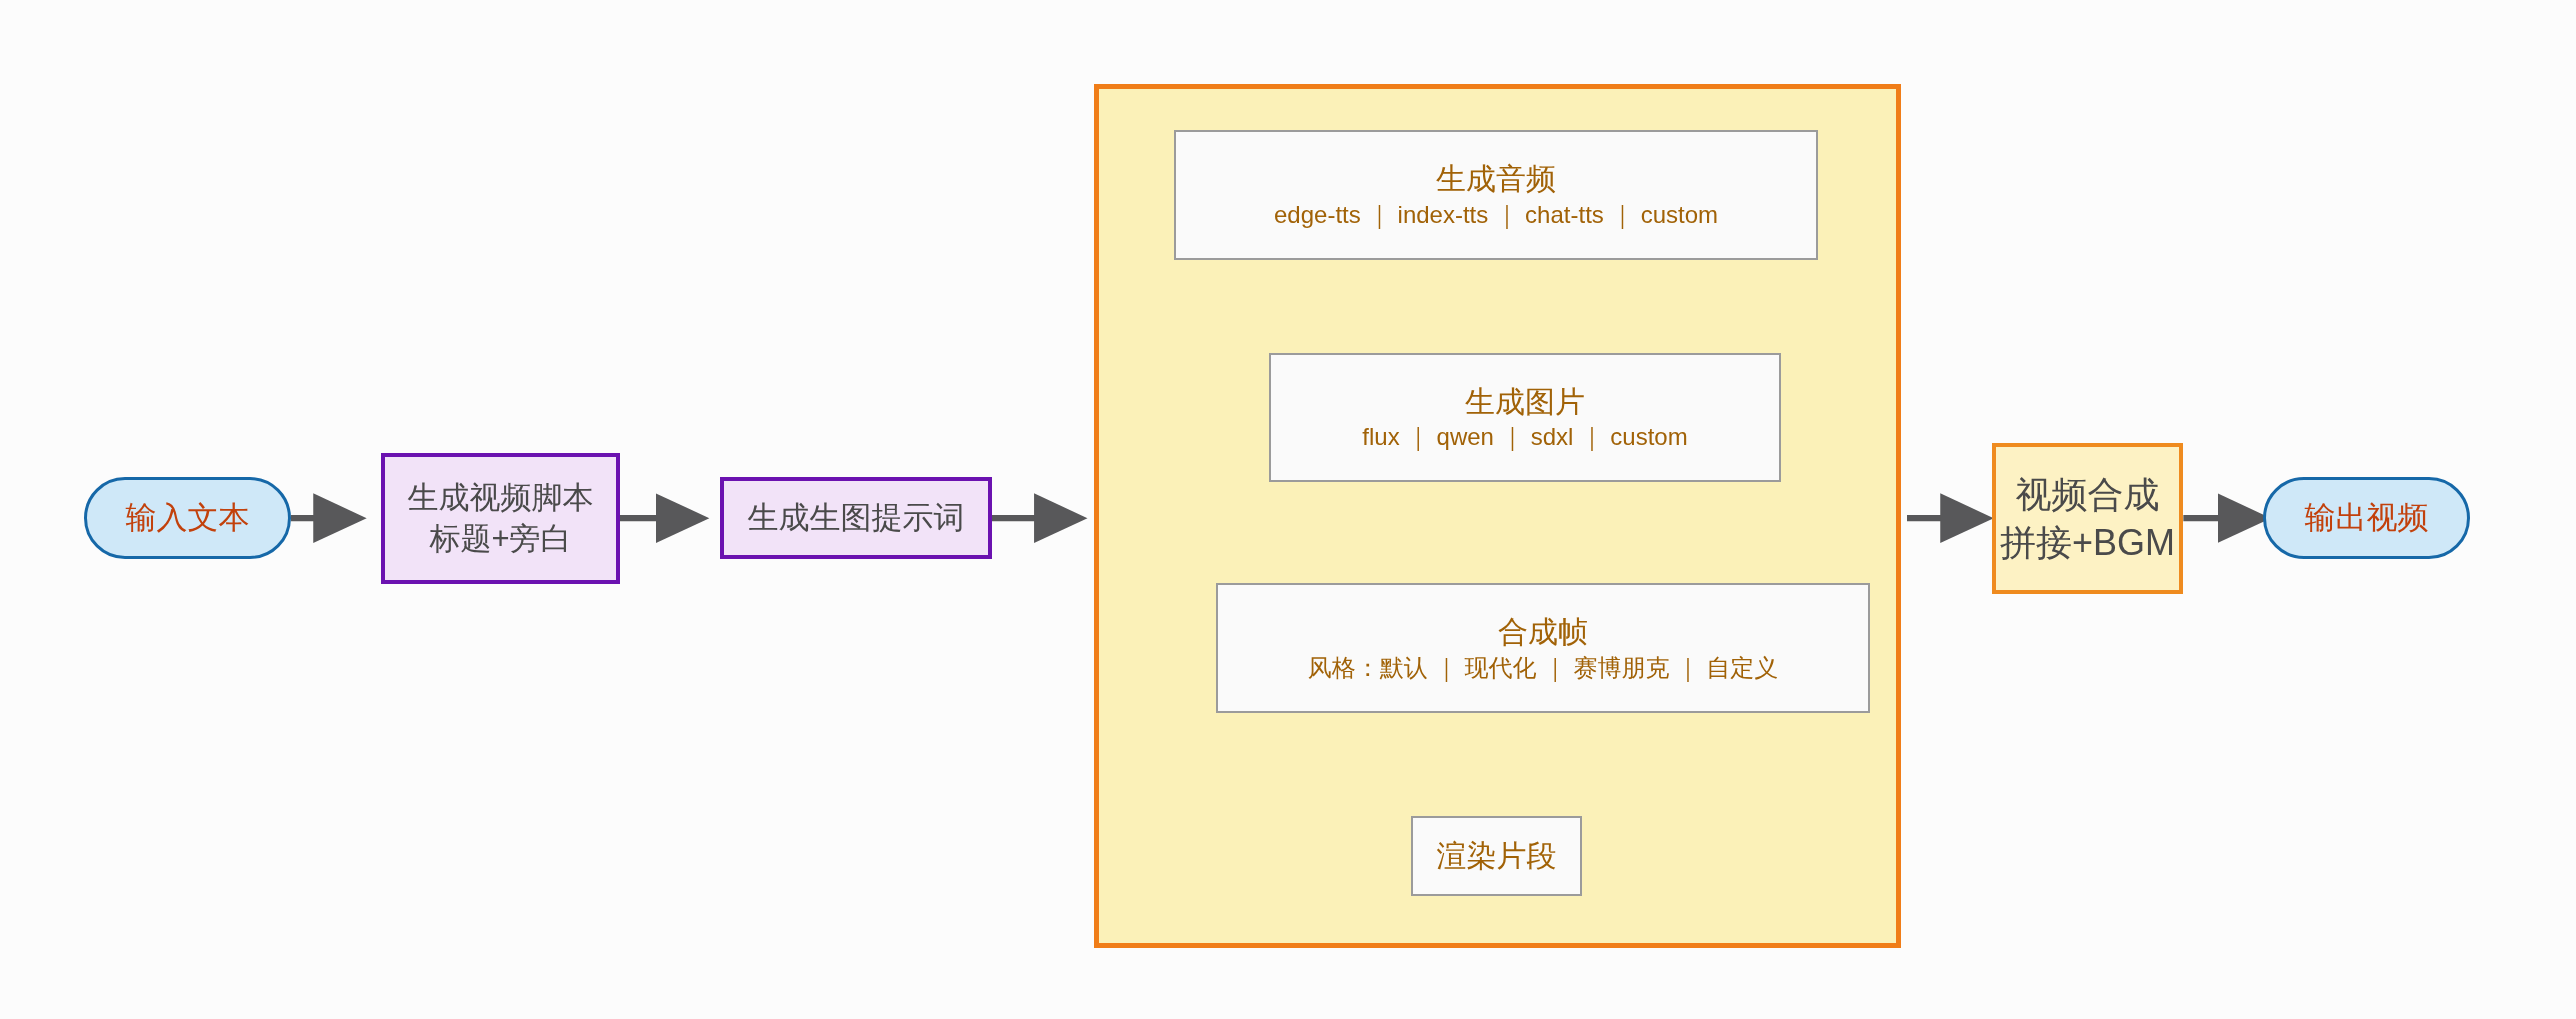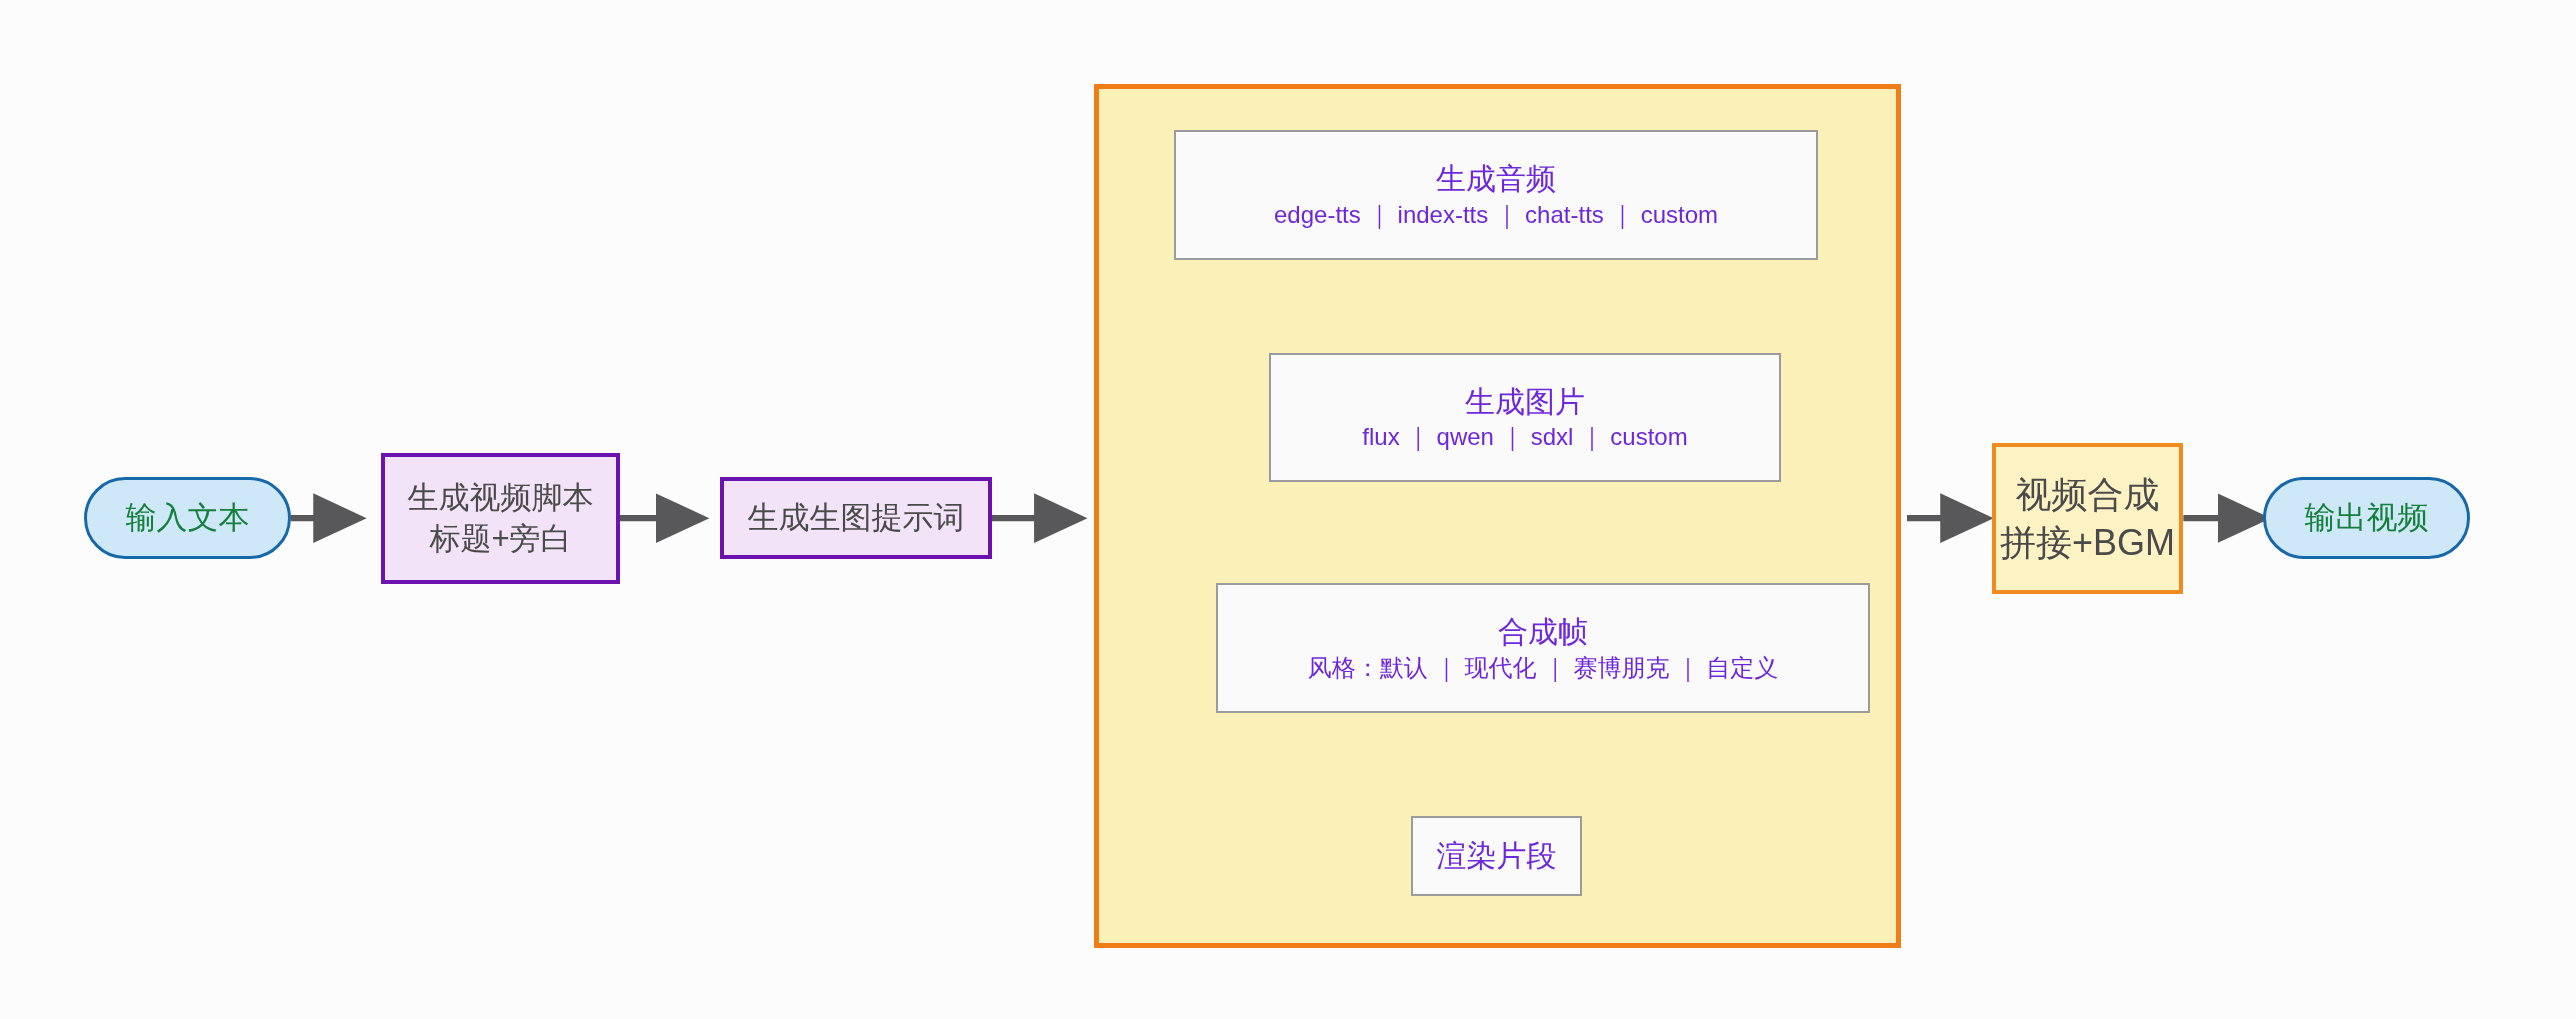--- a/index.html
+++ b/index.html
@@ -39,21 +39,21 @@
     line-height: 1.32;
     z-index: 5;
   }
   .node .ln { display: block; white-space: nowrap; }
 
   
   .stadium {
     background: #cfe8f8;
     border: 3.6px solid #1668a8;
     border-radius: 55px;
-    color: #15803d;
+    color: #c2410c;
     font-size: 31px;
   }
 
   
   .purple {
     background: #f2e3f8;
     border: 4.5px solid #6b12b0;
     color: #4a4a4a;
     font-size: 31px;
   }
@@ -72,21 +72,21 @@
     box-sizing: border-box;
     background: #fbf1b8;
     border: 5.5px solid #f07d18;
     z-index: 1;
   }
 
   
   .plain {
     background: #fafafa;
     border: 2.7px solid #9b9b9b;
-    color: #6d28d9;
+    color: #a16207;
     font-size: 30px;
     z-index: 6;
   }
   .plain .sub { font-size: 24px; }
 </style>
 </head>
 <body>
 
 <div id="canvas">
 

